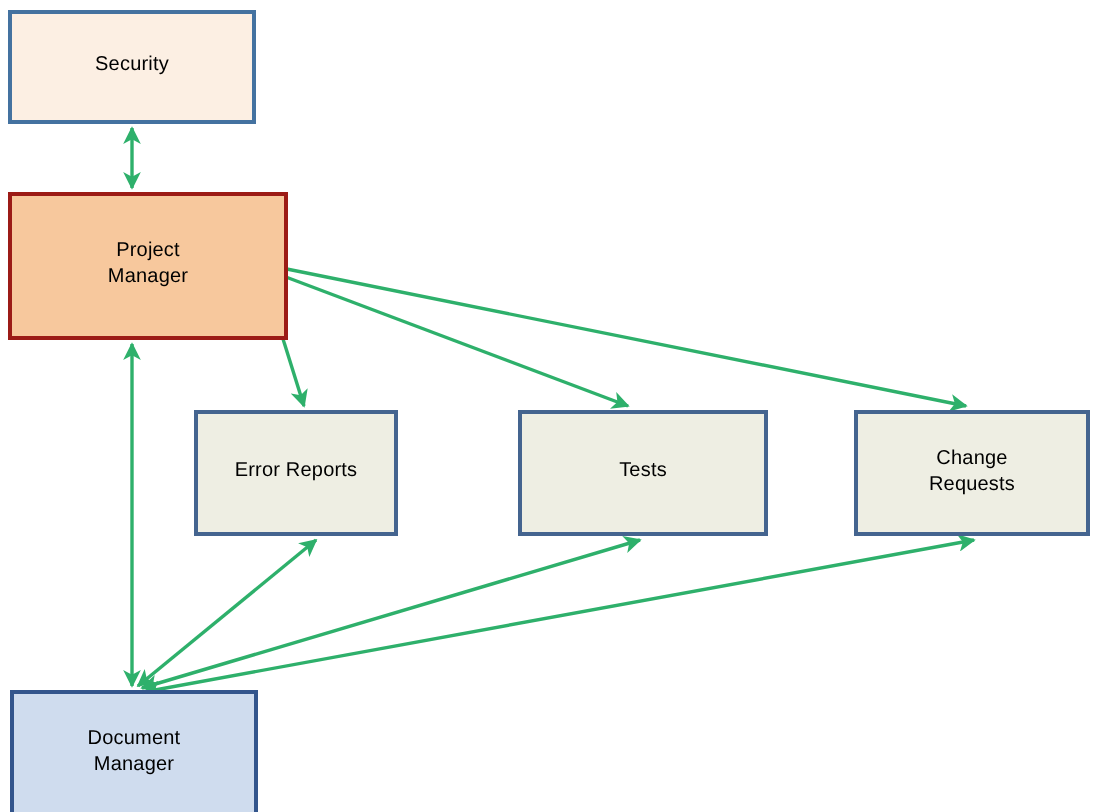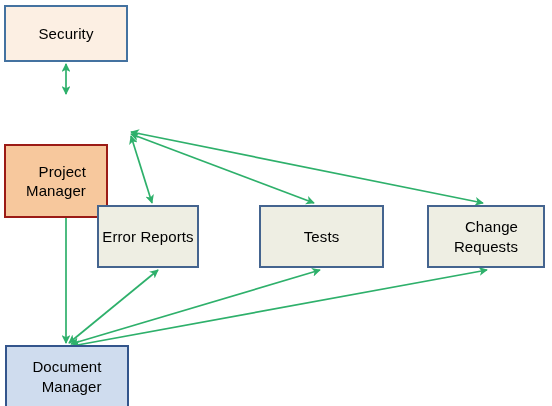--- a/index.html
+++ b/index.html
@@ -24,47 +24,46 @@
     width: 552px;
     height: 406px;
     pointer-events: none;
   }
   .node {
     position: absolute;
     box-sizing: border-box;
     display: flex;
     align-items: center;
     justify-content: center;
-    text-align: right;
-    font-size: 15px;
+    text-align: center;
+    font-size: 10px;
     line-height: 1.28;
     color: #000000;
     letter-spacing: 0.1px;
     z-index: 2;
   }
   .node-label {
     display: block;
     white-space: pre-line;
   }
   .node-security {
     left: 4px;
     top: 5px;
     width: 124px;
     height: 57px;
     background: #fcefe3;
     border: 2px solid #4472a0;
   }
   .node-project-manager {
     left: 4px;
     top: 96px;
-    width: 104px;
+    width: 140px;
     height: 74px;
     background: #f7c89d;
     border: 2px solid #9c1b16;
-    margin-top: 48px;
   }
   .node-error-reports {
     left: 97px;
     top: 205px;
     width: 102px;
     height: 63px;
     background: #eeeee3;
     border: 2px solid #44648f;
   }
   .node-tests {

